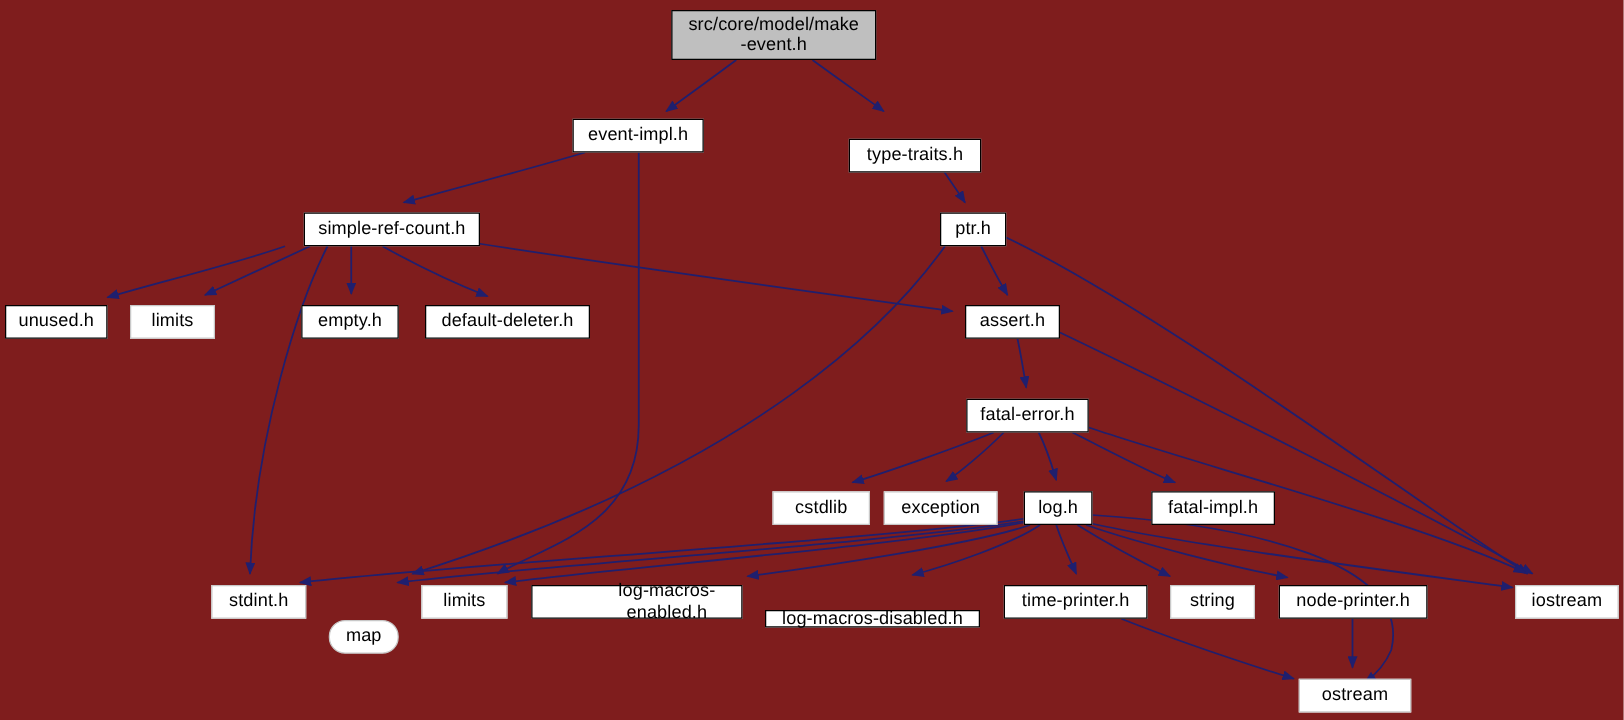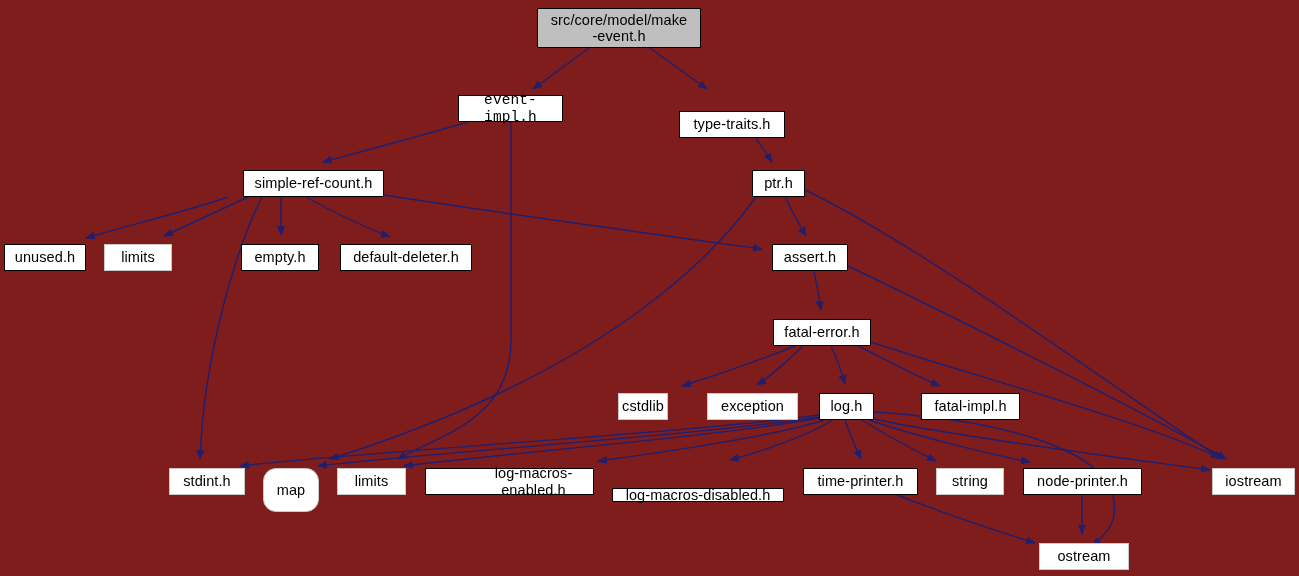--- a/index.html
+++ b/index.html
@@ -93,36 +93,36 @@
         <path d="M 869,420 C 912,435 988,454 1030,462" fill="none" stroke="#1f1f6e" stroke-width="1.4" marker-end="url(#arrowhead)"></path>
         <path d="M 874,419 C 950,436 1130,459 1210,470" fill="none" stroke="#1f1f6e" stroke-width="1.4" marker-end="url(#arrowhead)"></path>
         <path d="M 874,412 C 1000,420 1130,450 1113,520 C 1108,532 1100,540 1092,546" fill="none" stroke="#1f1f6e" stroke-width="1.4" marker-end="url(#arrowhead)"></path>
         <path d="M 897,495 C 940,512 1000,532 1035,543" fill="none" stroke="#1f1f6e" stroke-width="1.4" marker-end="url(#arrowhead)"></path>
         <path d="M 1082,495 L 1082,534" fill="none" stroke="#1f1f6e" stroke-width="1.4" marker-end="url(#arrowhead)"></path>
       </g>
   </svg>
   <div id="nodes-layer">
       <div class="node-box root" style="left: 537px; top: 8px; width: 164px; height: 40px;"><span class="node-label">src/core/model/make
 -event.h</span></div>
-      <div class="node-box" style="left: 458px; top: 95px; width: 105px; height: 27px; font-family: Liberation Mono, monospace;"><span class="node-label">event-impl.h</span></div>
+      <div class="node-box" style="left: 458px; top: 95px; width: 105px; height: 27px;"><span class="node-label">event-impl.h</span></div>
       <div class="node-box" style="left: 679px; top: 95px; width: 106px; height: 27px; margin-top: 16px;"><span class="node-label">type-traits.h</span></div>
       <div class="node-box" style="left: 211px; top: 170px; width: 141px; height: 27px; margin-left: 32px;"><span class="node-label">simple-ref-count.h</span></div>
       <div class="node-box" style="left: 752px; top: 170px; width: 53px; height: 27px;"><span class="node-label">ptr.h</span></div>
       <div class="node-box" style="left: 4px; top: 244px; width: 82px; height: 27px;"><span class="node-label">unused.h</span></div>
       <div class="node-box sys" style="left: 104px; top: 244px; width: 68px; height: 27px;"><span class="node-label">limits</span></div>
       <div class="node-box" style="left: 241px; top: 244px; width: 78px; height: 27px;"><span class="node-label">empty.h</span></div>
       <div class="node-box" style="left: 340px; top: 244px; width: 132px; height: 27px;"><span class="node-label">default-deleter.h</span></div>
       <div class="node-box" style="left: 772px; top: 244px; width: 76px; height: 27px;"><span class="node-label">assert.h</span></div>
       <div class="node-box" style="left: 773px; top: 319px; width: 98px; height: 27px;"><span class="node-label">fatal-error.h</span></div>
-      <div class="node-box sys" style="left: 618px; top: 393px; width: 50px; height: 27px;"><span class="node-label">cstdlib</span></div>
+      <div class="node-box sys" style="left: 618px; top: 393px; width: 78px; height: 27px;"><span class="node-label">cstdlib</span></div>
       <div class="node-box sys" style="left: 707px; top: 393px; width: 91px; height: 27px;"><span class="node-label">exception</span></div>
       <div class="node-box" style="left: 819px; top: 393px; width: 55px; height: 27px;"><span class="node-label">log.h</span></div>
       <div class="node-box" style="left: 921px; top: 393px; width: 99px; height: 27px;"><span class="node-label">fatal-impl.h</span></div>
       <div class="node-box sys" style="left: 169px; top: 468px; width: 76px; height: 27px;"><span class="node-label">stdint.h</span></div>
-      <div class="node-box sys" style="left: 263px; top: 468px; width: 56px; height: 44px; border-radius: 13px;"><span class="node-label">map</span></div>
+      <div class="node-box sys" style="left: 263px; top: 496px; width: 56px; height: 27px; border-radius: 13px;"><span class="node-label">map</span></div>
       <div class="node-box sys" style="left: 337px; top: 468px; width: 69px; height: 27px;"><span class="node-label">limits</span></div>
       <div class="node-box" style="left: 425px; top: 468px; width: 169px; height: 27px; padding-left: 48px;"><span class="node-label">log-macros-enabled.h</span></div>
       <div class="node-box" style="left: 612px; top: 488px; width: 172px; height: 14px;"><span class="node-label">log-macros-disabled.h</span></div>
       <div class="node-box" style="left: 803px; top: 468px; width: 115px; height: 27px;"><span class="node-label">time-printer.h</span></div>
       <div class="node-box sys" style="left: 936px; top: 468px; width: 68px; height: 27px;"><span class="node-label">string</span></div>
       <div class="node-box" style="left: 1023px; top: 468px; width: 119px; height: 27px;"><span class="node-label">node-printer.h</span></div>
       <div class="node-box sys" style="left: 1212px; top: 468px; width: 83px; height: 27px;"><span class="node-label">iostream</span></div>
       <div class="node-box sys" style="left: 1039px; top: 543px; width: 90px; height: 27px;"><span class="node-label">ostream</span></div>
     </div>
 </div>

